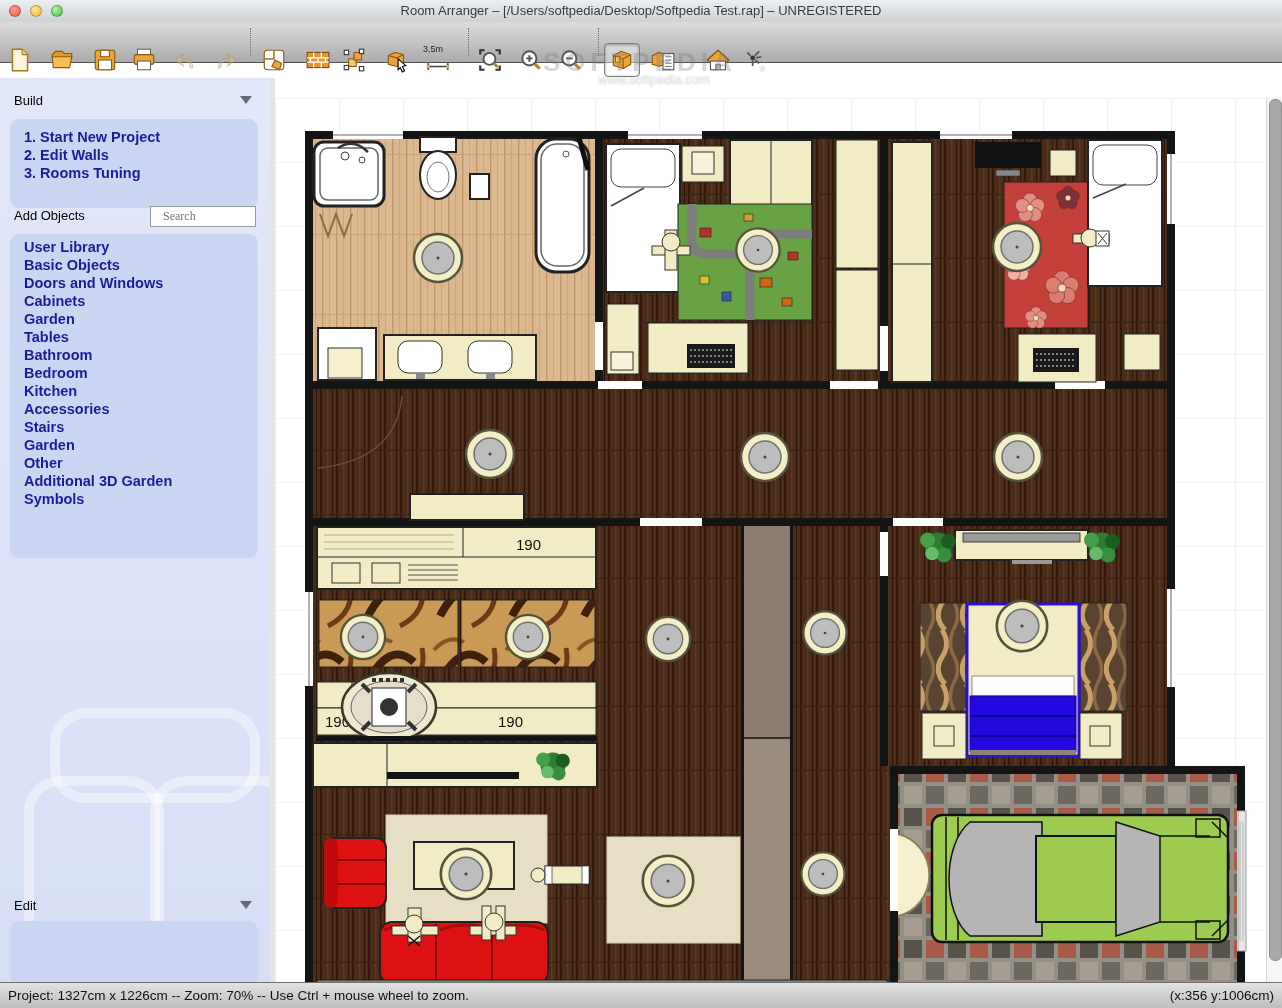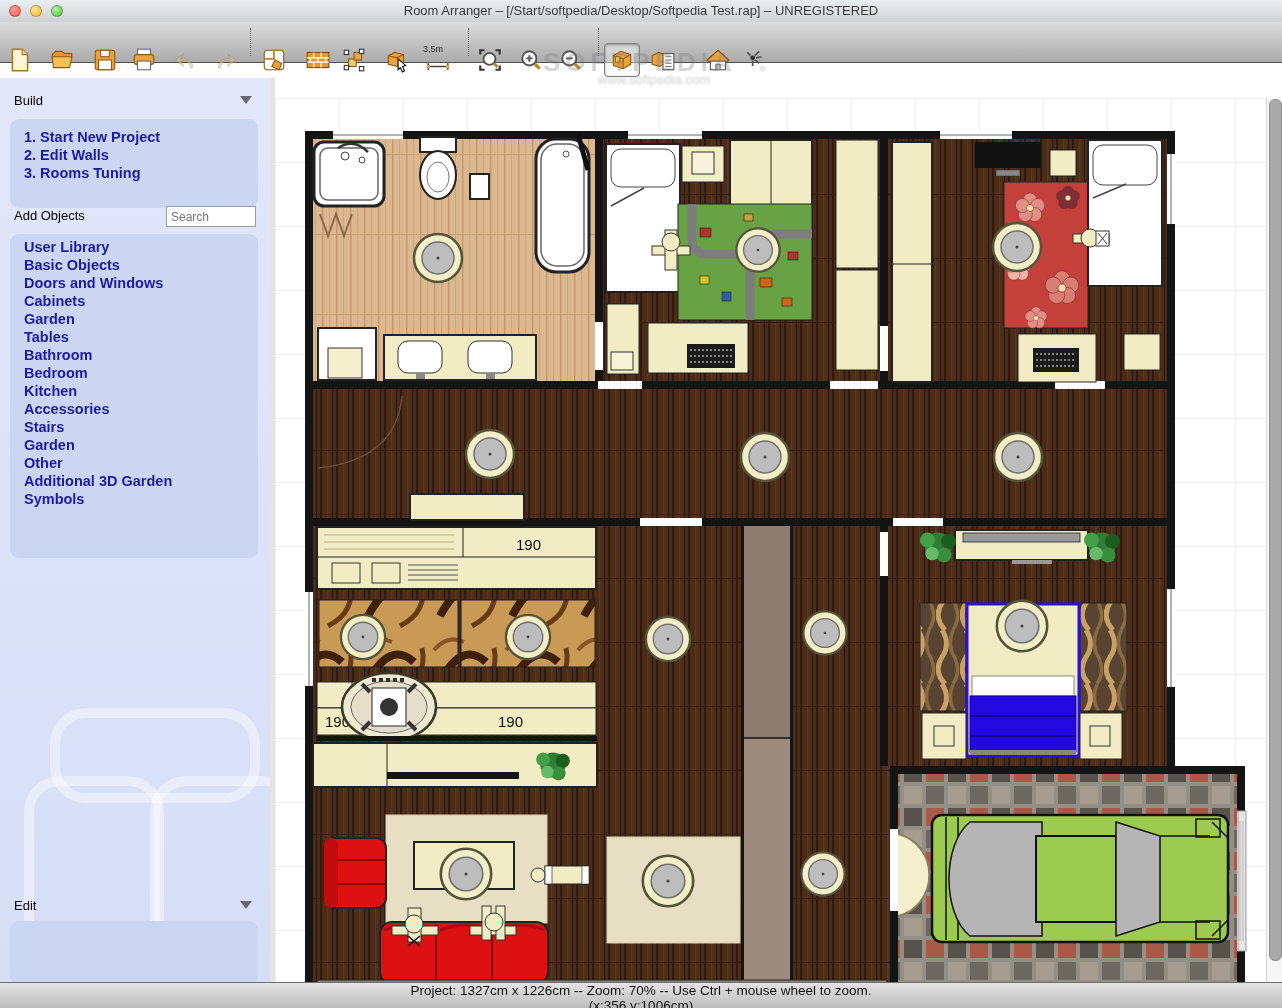--- a/index.html
+++ b/index.html
@@ -31,48 +31,48 @@
   
   .sidebar{position:absolute;top:78px;left:0;width:270px;height:920px;
     background:linear-gradient(180deg,#e2e7fa,#d6def6);border-right:5px solid #e4e4e6;
     overflow:hidden;}
   .shdr{position:absolute;left:14px;font-size:13px;color:#000;}
   .collapser{position:absolute;right:18px;width:0;height:0;border-left:6px solid transparent;
     border-right:6px solid transparent;border-top:8px solid #4a4a55;opacity:.8;}
   .pbox{position:absolute;left:10px;right:12px;background:#cbd6f3;border-radius:9px;}
   .bluelink{font-size:14.5px;color:#1b1b9e;padding:1px 0 1px 14px;cursor:pointer;white-space:nowrap;font-weight:bold;}
   .searchbox{position:absolute;right:14px;top:128px;width:80px;height:17px;font-size:12px;
-    border:1px solid #9a9aa2;padding:1px 4px;font-family:Liberation Sans, sans-serif;color:#333;}
+    border:1px solid #9a9aa2;padding:1px 12px;font-family:Liberation Serif, serif;color:#333;}
   .ghost{position:absolute;border:10px solid rgba(255,255,255,.42);border-radius:36px;background:transparent;}
   
   .canvas{position:absolute;left:275px;top:62px;width:1007px;height:920px;background:#fff;
     background-image:
       repeating-linear-gradient(to right,#f0f0f3 0 1px,transparent 1px 64px),
       repeating-linear-gradient(to bottom,#f0f0f3 0 1px,transparent 1px 64px); margin-top: 36px;}
   .plansvg{position:absolute;left:0;top:0;}
   .vscroll{position:absolute;right:0;top:0;width:15px;height:905px;background:#f6f6f6;border-left:1px solid #d5d5d5;}
   .vthumb{position:absolute;left:2px;top:1px;width:11px;height:860px;border-radius:6px;background:#a9a9a9;border:1px solid #8f8f8f;}
   .hscroll{position:absolute;left:0;bottom:0;height:15px;width:992px;background:#f6f6f6;border-top:1px solid #d5d5d5;}
   .hthumb{position:absolute;top:2px;left:6px;width:955px;height:11px;border-radius:6px;background:#a9a9a9;border:1px solid #8f8f8f;}
   
   .statusbar{position:absolute;left:0;right:0;bottom:0;height:26px;
     background:linear-gradient(#e3e3e3,#bdbdbd);border-top:1px solid #6f6f6f;
     display:flex;align-items:center;justify-content:space-between;
-    font-size:13.5px;color:#111;padding:0 8px;box-sizing:border-box;flex-direction:column;}
+    font-size:13.5px;color:#111;padding:0 8px;box-sizing:border-box;}
 </style>
 </head>
 <body>
 
 <div class="titlebar">
   <div class="traffic">
     <div class="dot red"></div>
     <div class="dot yel"></div>
     <div class="dot grn"></div>
   </div>
-  <div class="wintitle">Room Arranger – [/Start/softpedia/Desktop/Softpedia Test.rap] – UNREGISTERED</div>
+  <div class="wintitle">Room Arranger – [/Users/softpedia/Desktop/Softpedia Test.rap] – UNREGISTERED</div>
 </div>
 
 <div class="toolbar">
   <div class="tb" style="left:2px">
       <svg width="26" height="26" viewBox="0 0 24 24">
         <path d="M5 2h9l5 5v15H5z" fill="#fdf4dd" stroke="#a8781e" stroke-width="1.4"></path>
         <path d="M14 2v5h5" fill="#f3ce8a" stroke="#a8781e"></path>
       </svg>
     </div>
   <div class="tb" style="left:44px">

